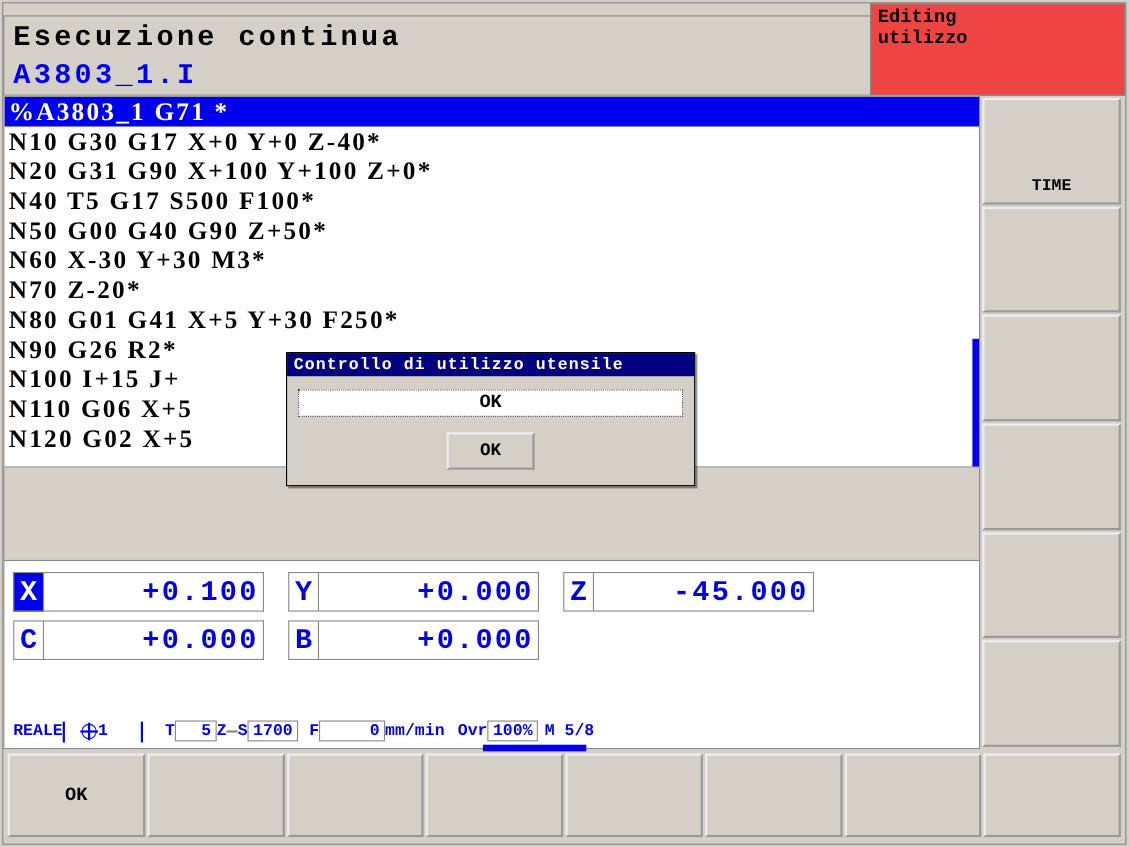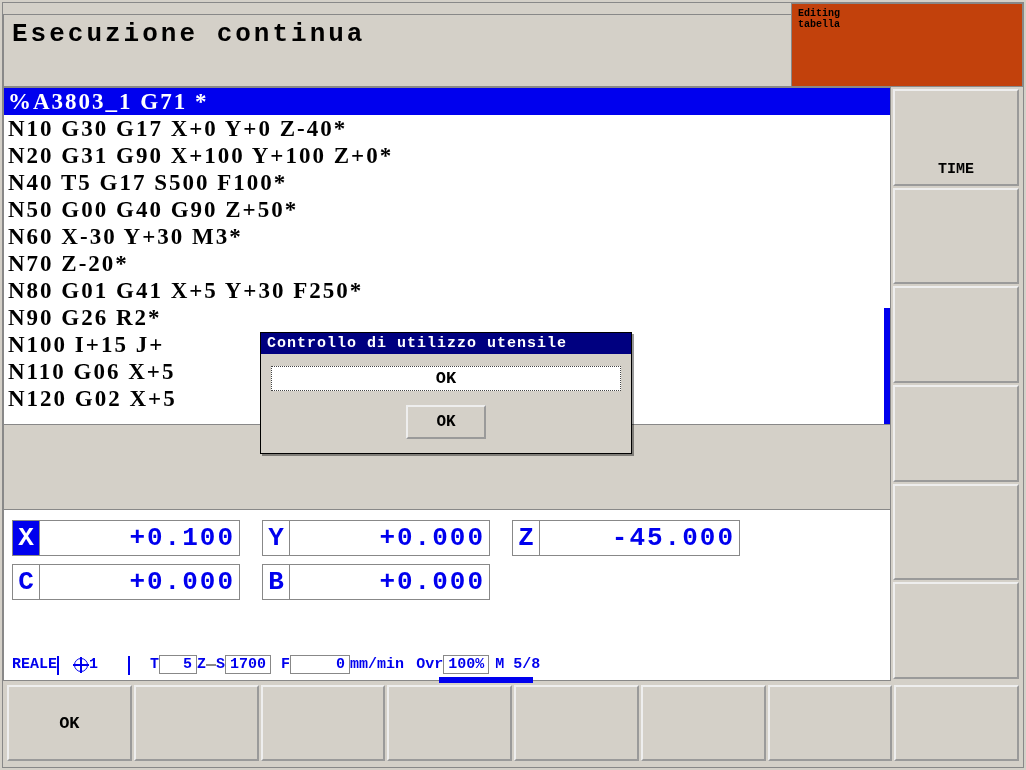--- a/index.html
+++ b/index.html
@@ -41,23 +41,23 @@
   .header-prog {
     font-size: 26px;
     color: #0000ee;
     letter-spacing: 3px;
     font-weight: bold;
     margin-top: 4px;
   }
   .header-right {
     width: 232px;
     border: 1px solid #888;
-    background: #c2410c;
+    background: #ef4444;
     padding: 4px 6px;
-    font-size: 10px;
+    font-size: 17px;
     font-family: "Courier New", monospace;
     font-weight: bold;
     line-height: 1.1;
   }
   .content-row {
     display: flex;
     height: 594px;
   }
   .content-left {
     flex: 1;
@@ -227,21 +227,20 @@
   
   .dialog {
     position: absolute;
     left: 260px;
     top: 320px;
     width: 372px;
     background: #d4d0c8;
     border: 1px solid #000;
     box-shadow: 2px 2px 0 rgba(0,0,0,0.4);
     z-index: 10;
-    margin-top: 12px;
   }
   .dialog-title {
     background: #000080;
     color: #fff;
     font-size: 15px;
     font-family: "Courier New", monospace;
     font-weight: bold;
     padding: 2px 6px;
     letter-spacing: 1px;
   }
@@ -268,24 +267,25 @@
     font-weight: bold;
   }
 </style>
 </head>
 <body>
 
 <div class="main-frame">
   <div class="header-row">
     <div class="header-left">
       <div class="header-title">Esecuzione continua</div>
+      <div class="header-prog">A3803_1.I</div>
     </div>
     <div class="header-right">
       <div>Editing</div>
-      <div>tabella</div>
+      <div>utilizzo</div>
     </div>
   </div>
 
   <div class="content-row">
     <div class="content-left">
       <div class="code-box">
         <div class="code-lines" id="code-lines"><div class="code-line sel">%A3803_1 G71 *</div><div class="code-line">N10 G30 G17 X+0 Y+0 Z-40*</div><div class="code-line">N20 G31 G90 X+100 Y+100 Z+0*</div><div class="code-line">N40 T5 G17 S500 F100*</div><div class="code-line">N50 G00 G40 G90 Z+50*</div><div class="code-line">N60 X-30 Y+30 M3*</div><div class="code-line">N70 Z-20*</div><div class="code-line">N80 G01 G41 X+5 Y+30 F250*</div><div class="code-line">N90 G26 R2*</div><div class="code-line">N100 I+15 J+             +35.495*</div><div class="code-line">N110 G06 X+5</div><div class="code-line">N120 G02 X+5             -20*</div></div>
         <div class="scroll-handle"></div>
       </div>
       <div class="middle-gap"></div>

